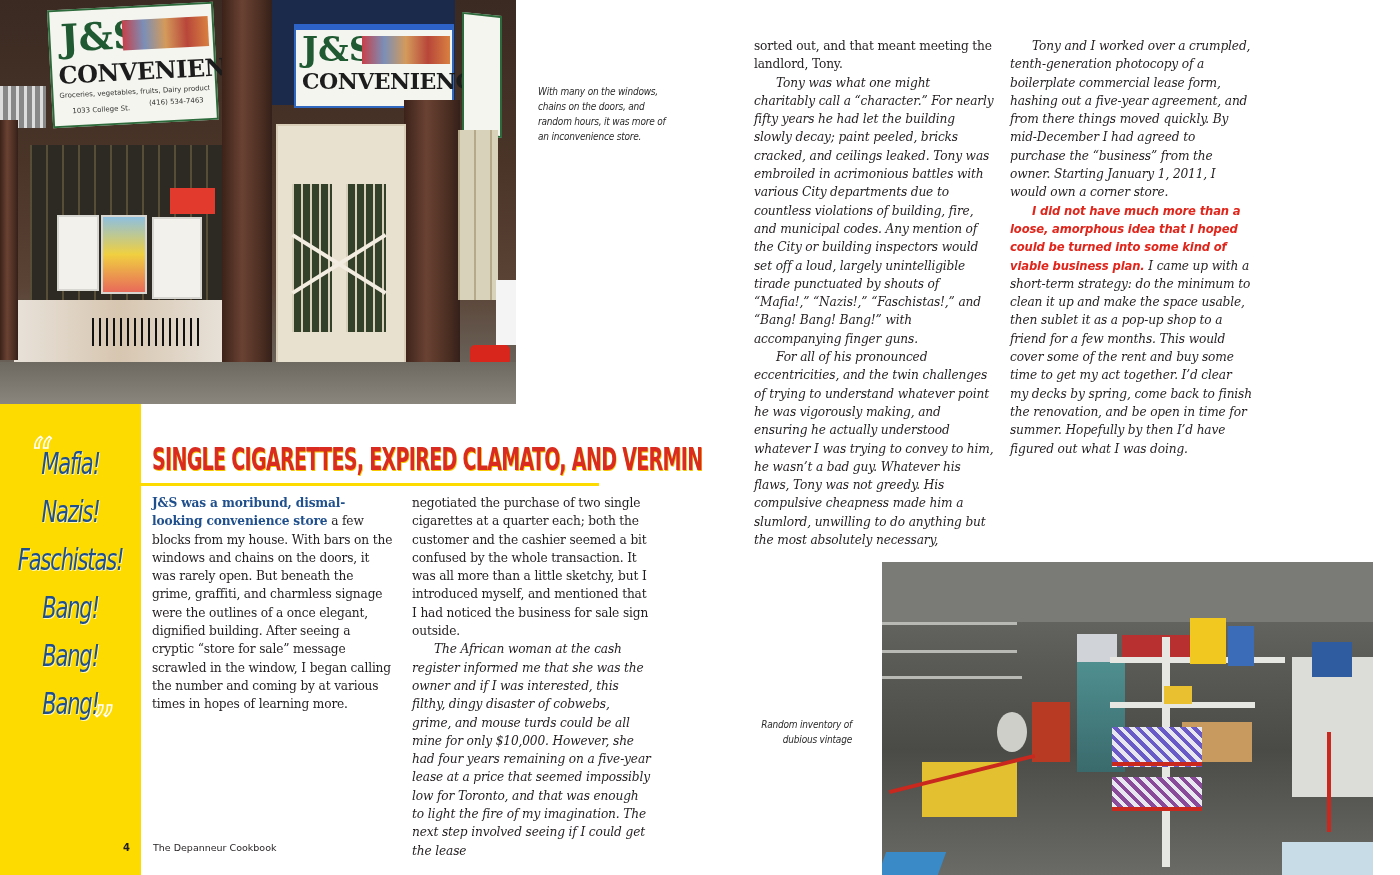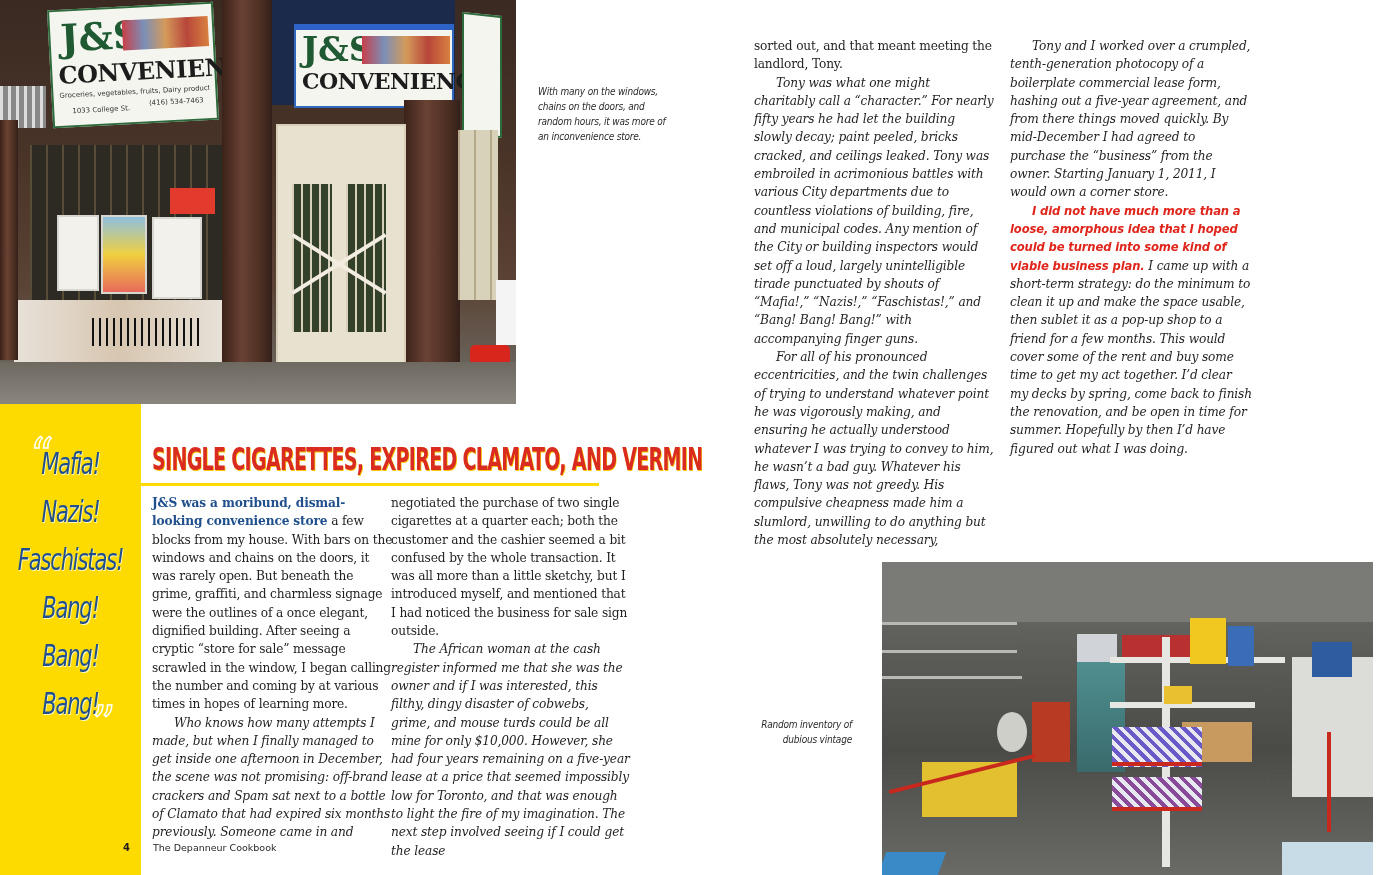--- a/index.html
+++ b/index.html
@@ -70,21 +70,21 @@
   
   .body-col {
     position:absolute; font-family:"DejaVu Serif", serif; font-size:12.2px;
     line-height:18.3px; color:#231f20; letter-spacing:-0.15px;
   }
   .body-col p { margin:0; }
   .indent { text-indent:22px;font-style:italic; }
   .lead-blue { color:#1f4f8c; font-weight:bold; }
   .lead-red { color:#e0251b; font-weight:bold; font-family:"DejaVu Sans", sans-serif; font-size:11.6px; }
   #col-1 { left:152px; top:494px; width:242px; }
-  #col-2 { left:391px; top:494px; width:240px; }
+  #col-2 { left:412px; top:494px; width:240px; }
   #col-3 { left:754px; top:37px; width:240px; }
   #col-4 { left:1010px; top:37px; width:242px; }
 
   
   #page-number {
     left:123px; top:842px; font-family:"DejaVu Sans", sans-serif; font-weight:bold; font-size:10px; color:#231f20;
   }
   #running-title {
     left:153px; top:842px; font-family:"DejaVu Sans", sans-serif; font-size:9.5px; color:#231f20;
   }
@@ -153,21 +153,20 @@
   <div>Bang!</div>
   <div>Bang!</div>
 </div>
 <div id="quote-close" class="quote-mark">”</div>
 
 <div id="headline" class="abs">SINGLE CIGARETTES, EXPIRED CLAMATO, AND VERMIN</div>
 <div id="headline-rule" class="abs"></div>
 
 <div id="col-1" class="body-col">
   <p><span class="lead-blue">J&amp;S was a moribund, dismal-looking convenience store</span><span> a few blocks from my house. With bars on the windows and chains on the doors, it was rarely open. But beneath the grime, graffiti, and charmless signage were the outlines of a once elegant, dignified building. After seeing a cryptic “store for sale” message scrawled in the window, I began calling the number and coming by at various times in hopes of learning more.</span></p>
-  <p class="indent">Who knows how many attempts I made, but when I finally managed to get inside one afternoon in December, the scene was not promising: off-brand crackers and Spam sat next to a bottle of Clamato that had expired six months previously. Someone came in and</p>
 </div>
 
 <div id="col-2" class="body-col">
   <p>negotiated the purchase of two single cigarettes at a quarter each; both the customer and the cashier seemed a bit confused by the whole transaction. It was all more than a little sketchy, but I introduced myself, and mentioned that I had noticed the business for sale sign outside.</p>
   <p class="indent">The African woman at the cash register informed me that she was the owner and if I was interested, this filthy, dingy disaster of cobwebs, grime, and mouse turds could be all mine for only $10,000. However, she had four years remaining on a five-year lease at a price that seemed impossibly low for Toronto, and that was enough to light the fire of my imagination. The next step involved seeing if I could get the lease</p>
 </div>
 
 <div id="col-3" class="body-col">
   <p>sorted out, and that meant meeting the landlord, Tony.</p>
   <p class="indent">Tony was what one might charitably call a “character.” For nearly fifty years he had let the building slowly decay; paint peeled, bricks cracked, and ceilings leaked. Tony was embroiled in acrimonious battles with various City departments due to countless violations of building, fire, and municipal codes. Any mention of the City or building inspectors would set off a loud, largely unintelligible tirade punctuated by shouts of “Mafia!,” “Nazis!,” “Faschistas!,” and “Bang! Bang! Bang!” with accompanying finger guns.</p>

